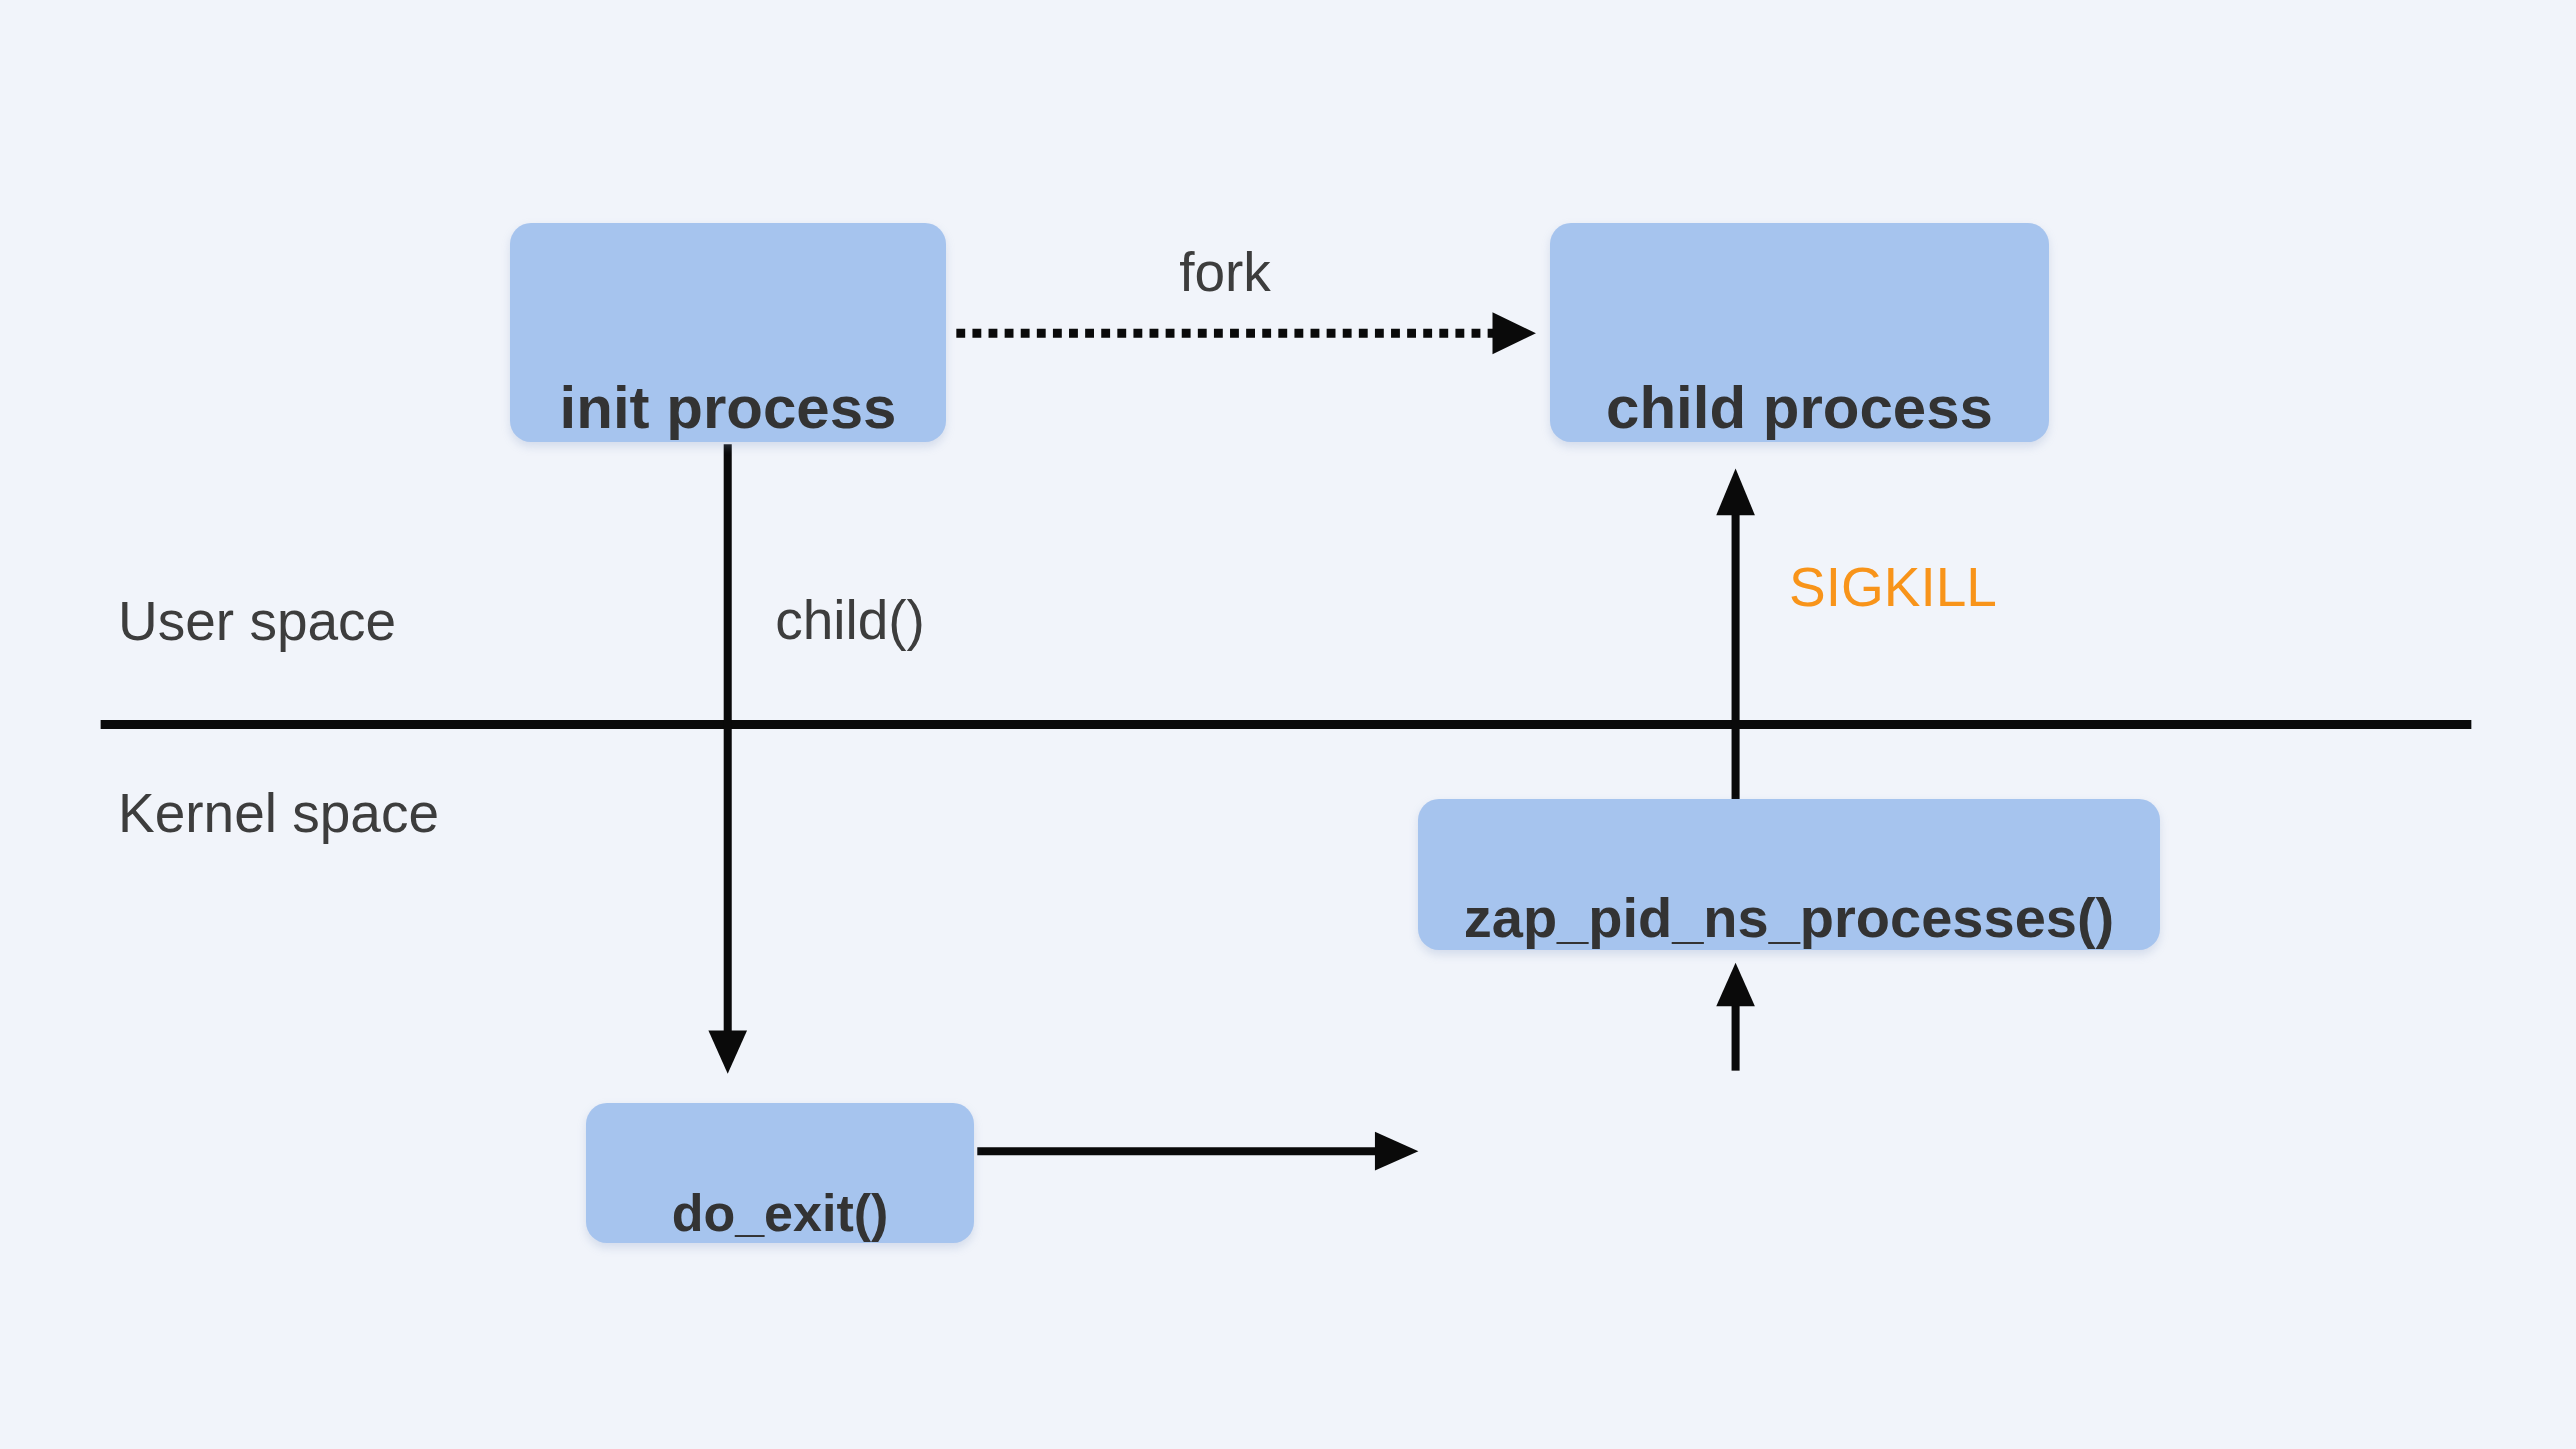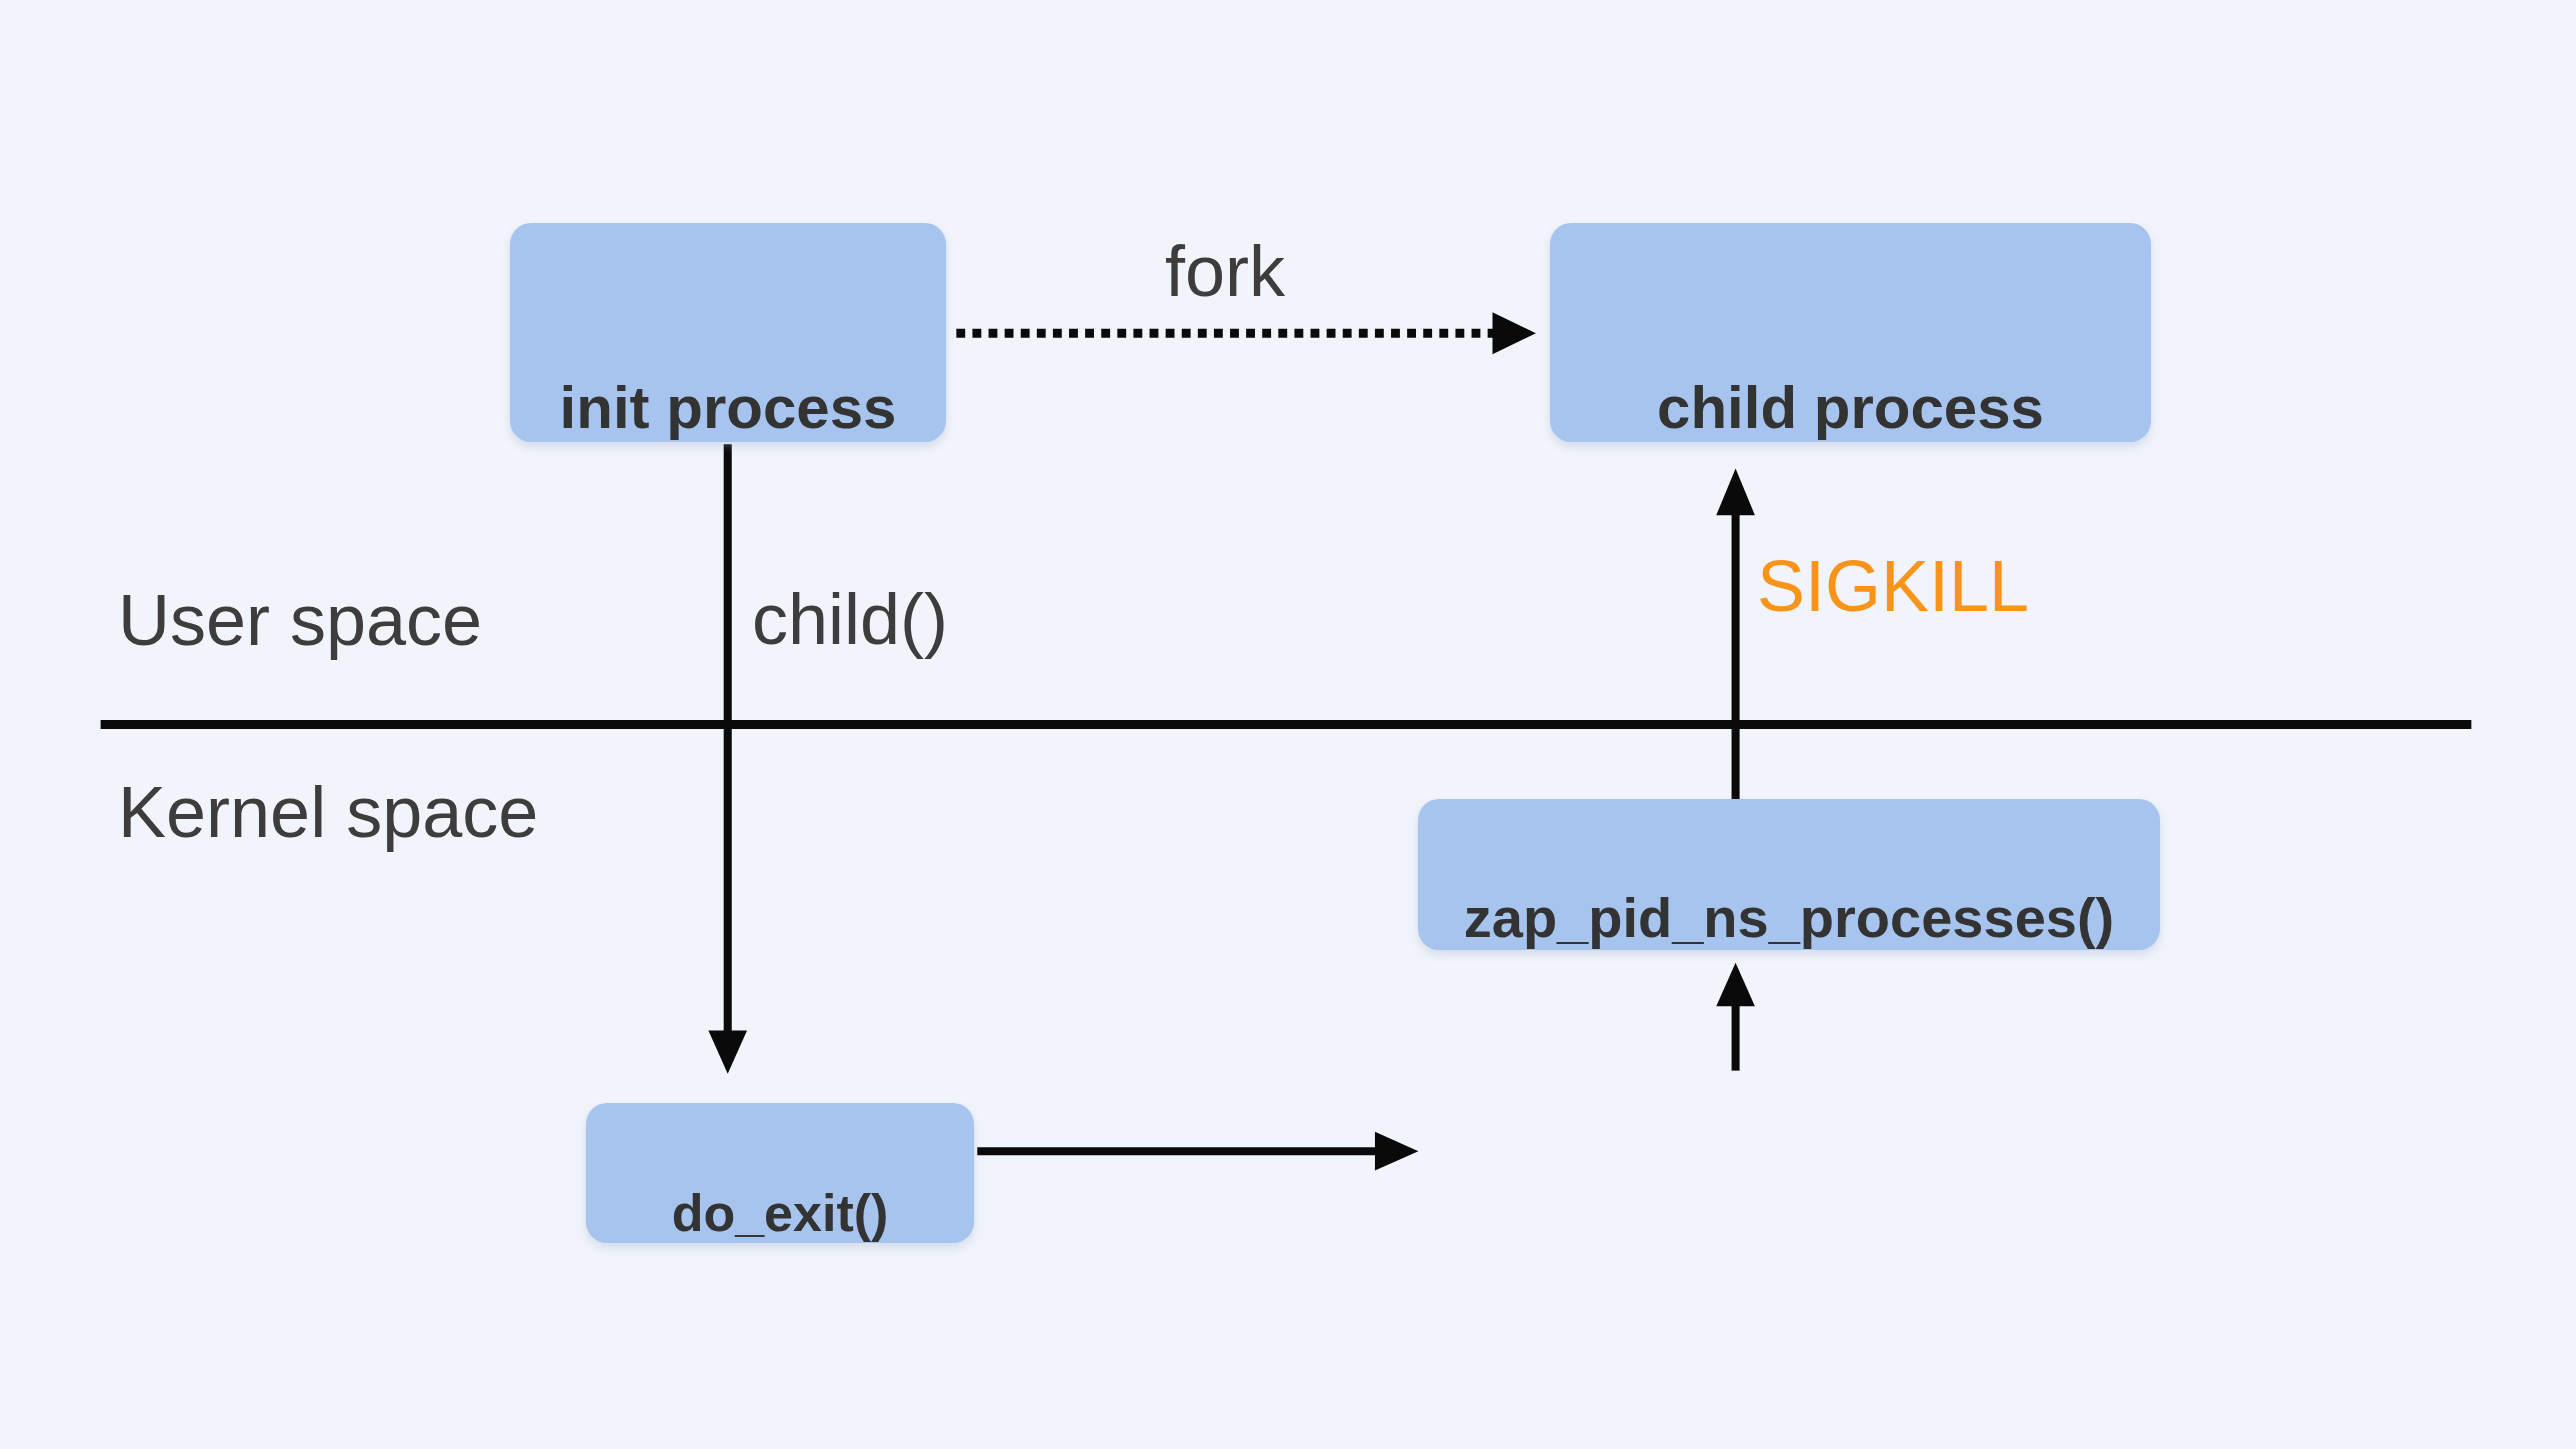--- a/index.html
+++ b/index.html
@@ -36,28 +36,28 @@
     align-items: flex-end;
     justify-content: center;
     background: var(--node-fill);
     color: var(--node-text);
     font-weight: bold;
     border-radius: 21px;
     box-shadow: 0 4.8px 8px rgba(140, 160, 200, 0.28);
     white-space: nowrap;
   }
   .node-init        { left: 510px;  top: 223px;  width: 436px; height: 219px; font-size: 60px; }
-  .node-child       { left: 1550px; top: 223px;  width: 601px; height: 219px; font-size: 60px; }
+  .node-child       { left: 1550px; top: 223px;  width: 499px; height: 219px; font-size: 60px; }
   .node-zap         { left: 1418px; top: 799px;  width: 742px; height: 151px; font-size: 56px; }
   .node-do-exit     { left: 586px;  top: 1083px; width: 388px; height: 140px; font-size: 52px; margin-top: 20px; }
   .node-exit-notify { left: 1429px; top: 1084px; width: 644px; height: 139px; font-size: 60px; }
   .label {
     position: absolute;
     color: var(--label-text);
-    font-size: 72px;
+    font-size: 55px;
     line-height: 1.1;
     white-space: nowrap;
     transform: translate(-50%, -50%);
   }
   .label-left { transform: translate(0, -50%); text-align: right; }
   .label-fork    { left: 1225px; top: 272px; }
   .label-exit    { left: 850px; top: 620px; }
   .label-user    { left: 118px;  top: 621px; }
   .label-kernel  { left: 118px;  top: 813px; }
   .label-sigkill { left: 1893px; top: 587px; color: var(--sigkill); }

